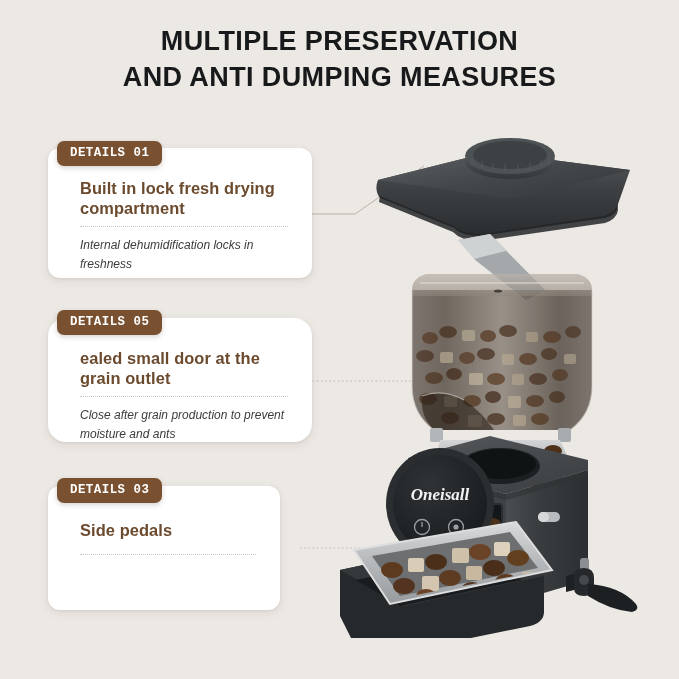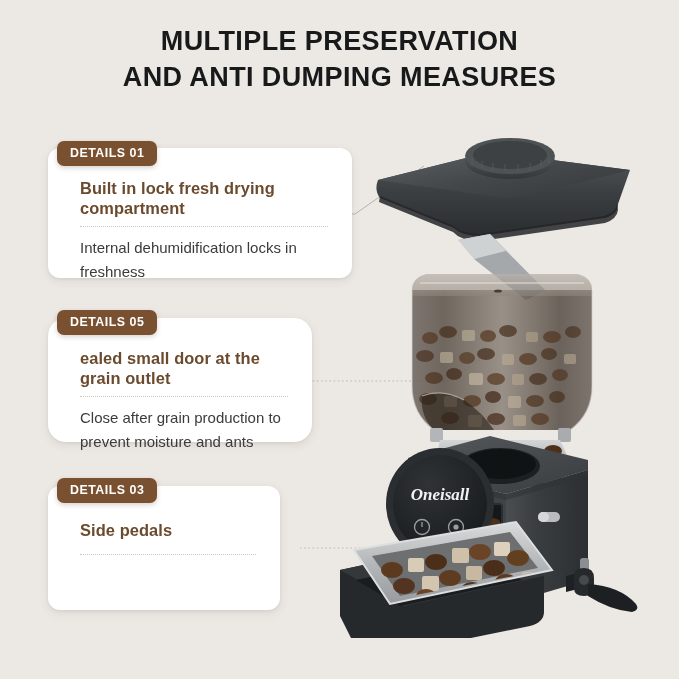--- a/index.html
+++ b/index.html
@@ -25,52 +25,53 @@
 
   
   .product{position:absolute;left:330px;top:118px;width:345px;height:520px;z-index:2;}
 
   
   .card{
     position:absolute;z-index:5;
     background:#fff;border-radius:12px;
     box-shadow:0 3px 10px rgba(90,70,55,.10),0 1px 3px rgba(90,70,55,.08);
   }
-  .card.c1{left:48px;top:148px;width:264px;height:130px;padding-left:40px;}
+  .card.c1{left:48px;top:148px;width:264px;height:130px;}
   .card.c2{left:48px;top:318px;width:264px;height:124px;border-radius:18px;}
   .card.c3{left:48px;top:486px;width:232px;height:124px;}
 
   .badge{
     position:absolute;z-index:6;
     background:#7a5130;color:#fff;
     font-size:12.4px;font-weight:700;letter-spacing:.5px;
     padding:5px 13px 6px;border-radius:7px;
     box-shadow:0 2px 5px rgba(80,55,35,.22);
     white-space:nowrap;
+    font-family:Liberation Mono, monospace;
   }
   .badge.b1{left:57px;top:141px;}
   .badge.b2{left:57px;top:310px;}
   .badge.b3{left:57px;top:478px;}
 
   .card .head{
     position:absolute;left:32px;right:20px;top:30px;
     color:#6b4a2e;font-size:16.4px;font-weight:700;line-height:1.24;
     letter-spacing:.1px;
   }
   .card.c3 .head{top:34px;}
   .card .rule{
     position:absolute;left:32px;right:24px;height:0;
     border-top:1px dotted #cfc7bf;
   }
   .card.c1 .rule{top:78px;}
   .card.c2 .rule{top:78px;}
   .card.c3 .rule{top:68px;}
   .card .desc{
     position:absolute;left:32px;right:18px;
-    color:#3d3b39;font-size:15px;line-height:1.62;
+    color:#3d3b39;font-size:12px;line-height:1.62;font-style:italic;
   }
   .card.c1 .desc{top:88px;}
   .card.c2 .desc{top:88px;}
   .card.c3 .desc{top:78px;}
 </style>
 </head>
 <body>
 
 <div id="stage">
 

